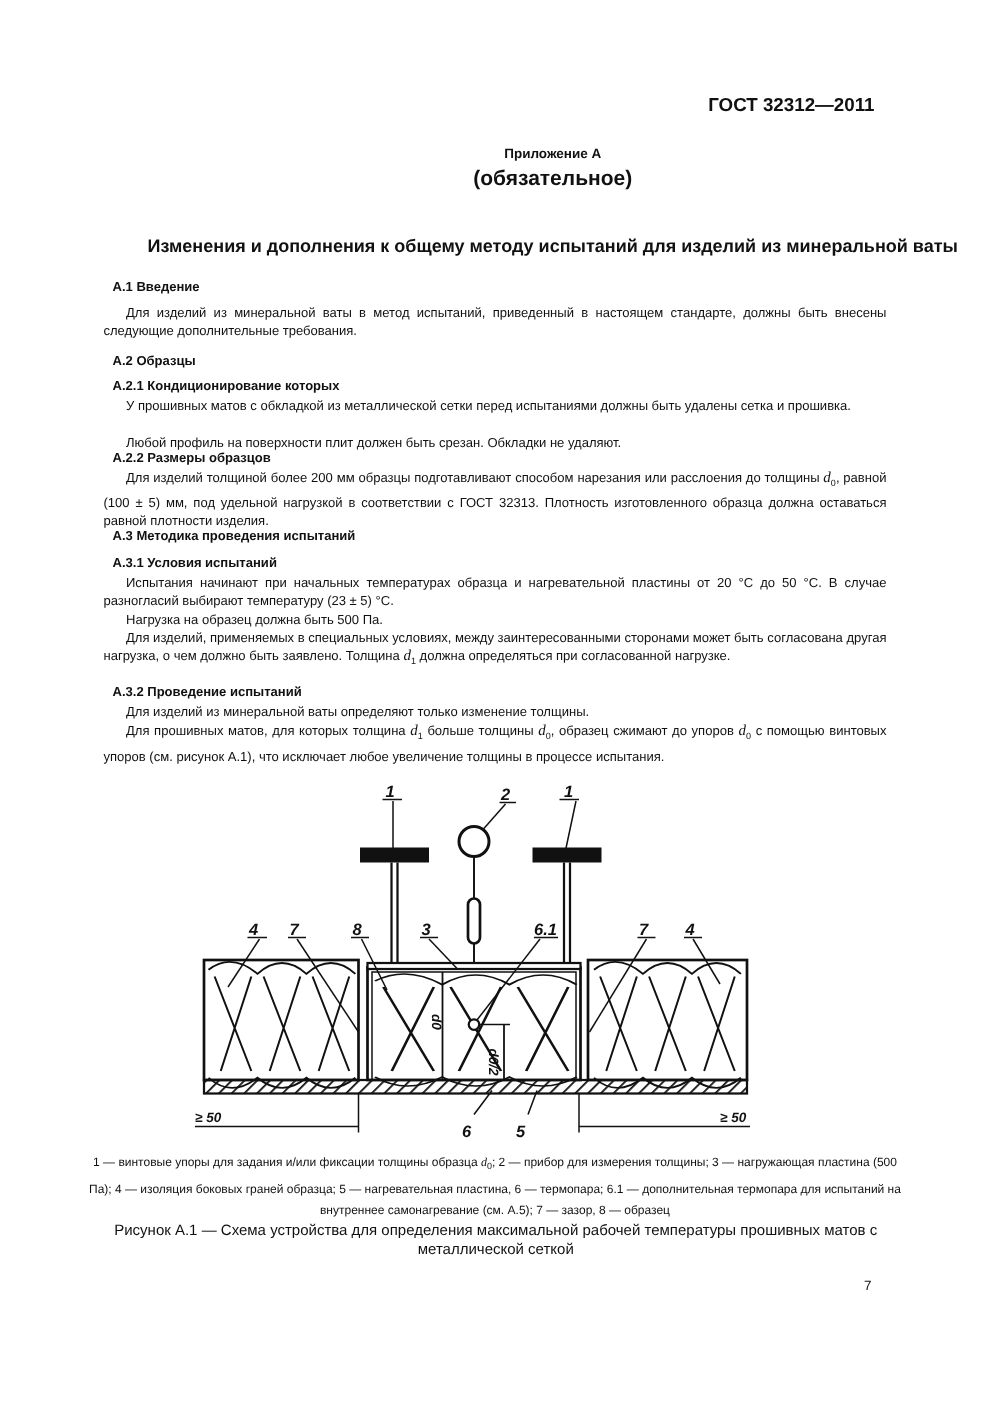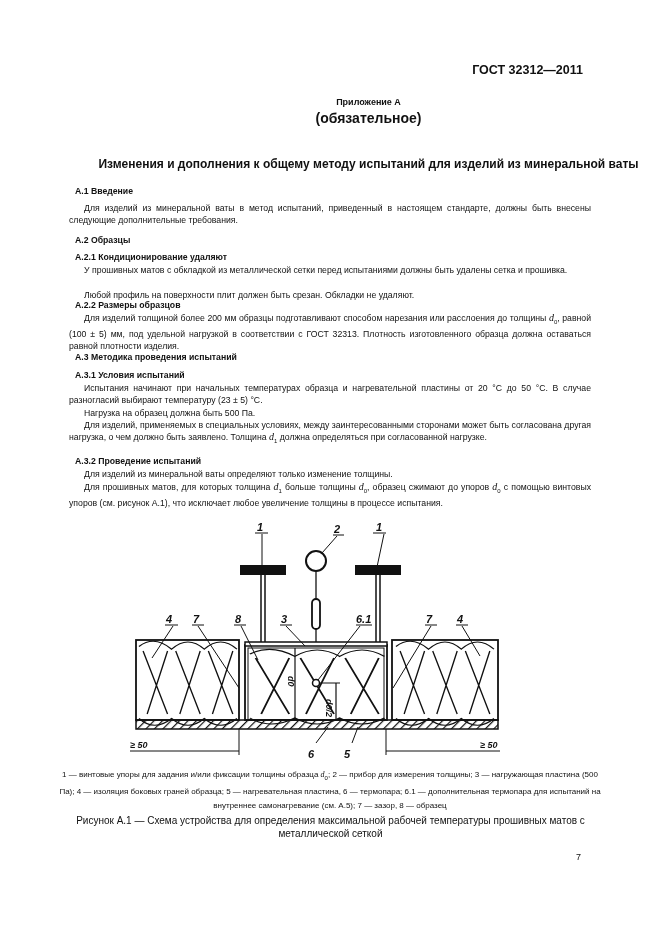--- a/index.html
+++ b/index.html
@@ -27,21 +27,21 @@
 
 <div class="abs hdr">ГОСТ 32312—2011</div>
 <div class="abs center ann1">Приложение А</div>
 <div class="abs center ann2">(обязательное)</div>
 <div class="abs center title">Изменения и дополнения к общему методу испытаний для изделий из минеральной ваты</div>
 
 <div class="abs sec" style="top:186px">А.1  Введение</div>
 <div class="abs para" style="top:202px"><span class="ind"></span><span>Для изделий из минеральной ваты в метод испытаний, приведенный в настоящем стандарте, должны быть внесены следующие дополнительные требования.</span></div>
 
 <div class="abs sec" style="top:235px">А.2  Образцы</div>
-<div class="abs sec" style="top:252px">А.2.1  Кондиционирование удаляют</div>
+<div class="abs sec" style="top:252px">А.2.1  Кондиционирование которых</div>
 <div class="abs para" style="top:264px"><span class="ind"></span><span>У прошивных матов с обкладкой из металлической сетки перед испытаниями должны быть удалены сетка и прошивка.</span></div>
 <div class="abs para" style="top:289px"><span class="ind"></span><span>Любой профиль на поверхности плит должен быть срезан. Обкладки не удаляют.</span></div>
 
 <div class="abs sec" style="top:300px">А.2.2  Размеры образцов</div>
 <div class="abs para" style="top:312px"><span class="ind"></span><span>Для изделий толщиной более 200 мм образцы подготавливают способом нарезания или расслоения до толщины </span><i>d</i><sub>0</sub><span>, равной (100 ± 5) мм, под удельной нагрузкой в соответствии с ГОСТ 32313. Плотность изготовленного образца должна оставаться равной плотности изделия.</span></div>
 
 <div class="abs sec" style="top:352px">А.3  Методика проведения испытаний</div>
 <div class="abs sec" style="top:370px">А.3.1  Условия испытаний</div>
 <div class="abs para" style="top:382px"><span class="ind"></span><span>Испытания начинают при начальных температурах образца и нагревательной пластины от 20 °С до 50 °С. В случае разногласий выбирают температуру (23 ± 5) °С.</span></div>
 <div class="abs para" style="top:407px"><span class="ind"></span><span>Нагрузка на образец должна быть 500 Па.</span></div>

